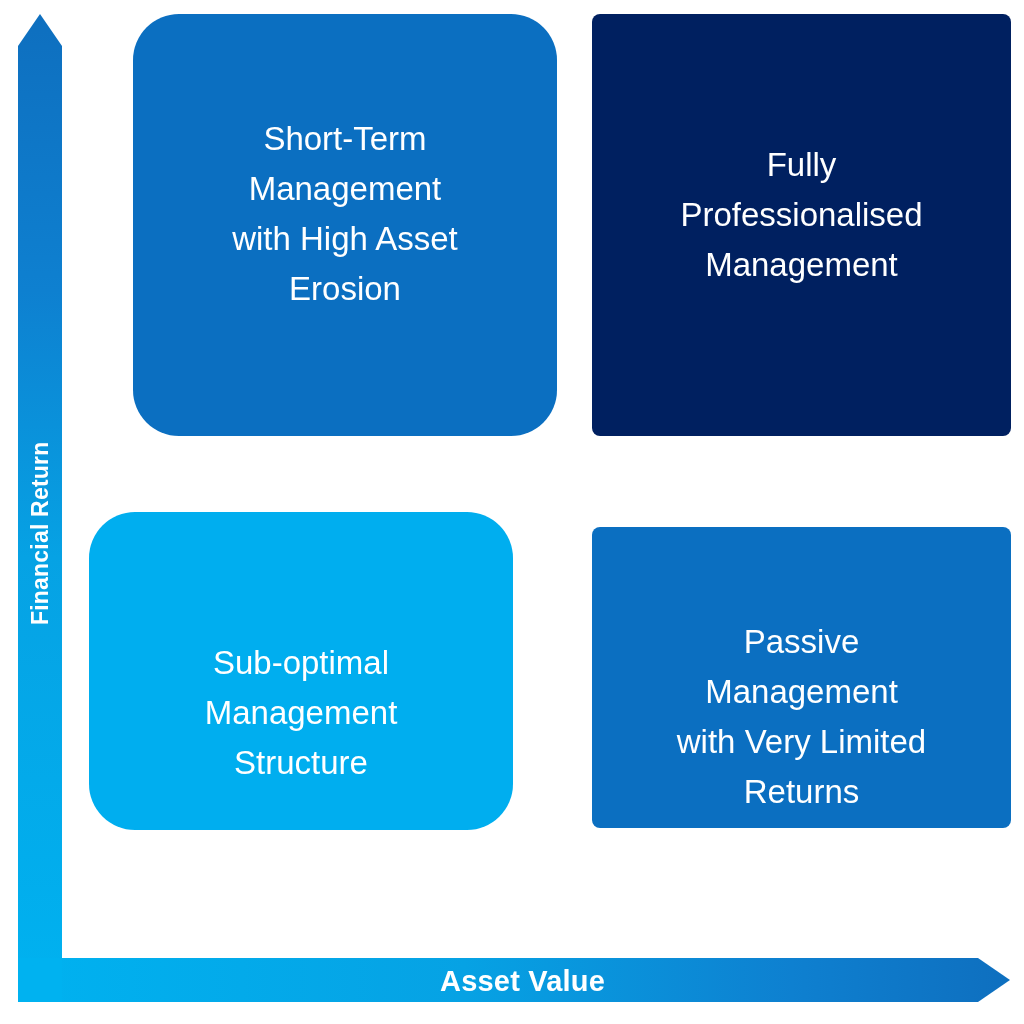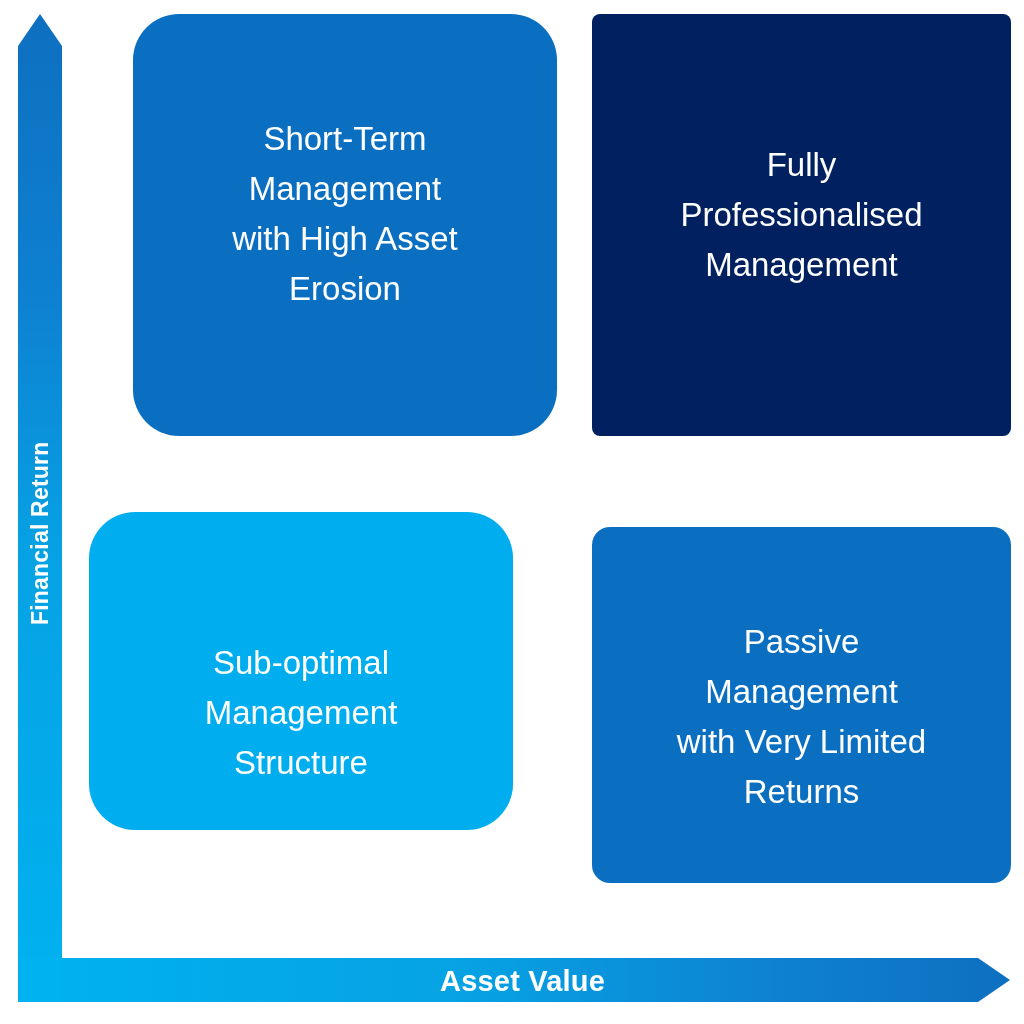--- a/index.html
+++ b/index.html
@@ -102,22 +102,22 @@
     left: 89px;  top: 512px;
     width: 424px; height: 318px;
     border-radius: 46px;
     background: #00AEEF;
     align-items: flex-start;
     padding-top: 126px;
   }
 
   #quad-br {
     left: 592px; top: 527px;
-    width: 419px; height: 356px;
-    border-radius: 18px;
+    width: 419px; height: 301px;
+    border-radius: 8px;
     background: #0B6FC1;
     align-items: flex-start;
     padding-top: 90px;
   }
 </style>
 </head>
 <body>
 
 <div id="canvas">
 

